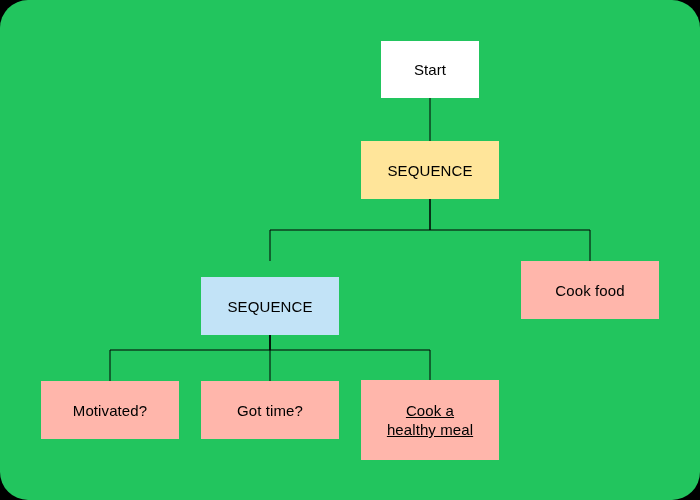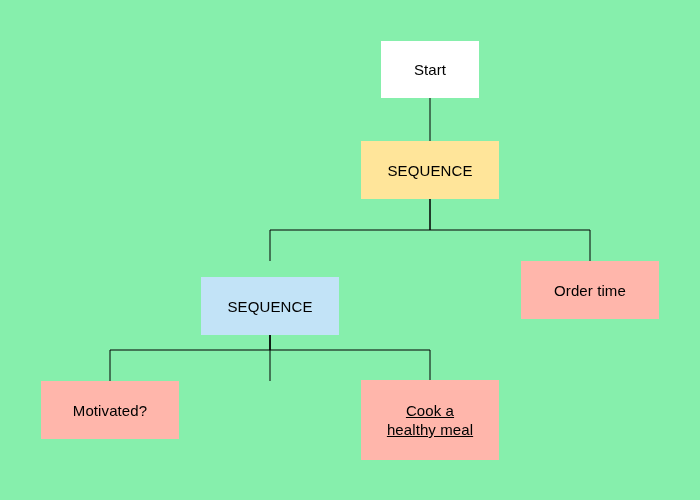--- a/index.html
+++ b/index.html
@@ -43,21 +43,21 @@
     white-space: pre-line;
   }
   .node-label {
     display: block;
     white-space: pre-line;
   }
 </style>
 </head>
 <body>
 
-<div id="diagram-canvas" style="width: 700px; height: 500px; background: #86efac;">
+<div id="diagram-canvas" style="width: 700px; height: 500px; background: #22c55e; border-radius: 28px;">
 
   <svg class="edge-layer" viewBox="0 0 700 500" width="700" height="500" aria-hidden="true">
     <g stroke="#000000" stroke-width="1" fill="none">
       <path d="M430,98 L430,141"></path>
     </g>
     <g stroke="#000000" stroke-width="1" fill="none">
       <path d="M430,199 L430,230 L270,230 L270,261"></path>
     </g>
     <g stroke="#000000" stroke-width="1" fill="none">
       <path d="M430,199 L430,230 L590,230 L590,261"></path>
@@ -79,26 +79,29 @@
 
   <div class="node" id="node-selector" style="left: 361px; top: 141px; width: 138px; height: 58px; background: rgb(255, 229, 154); color: rgb(0, 0, 0);">
     <span class="node-label">SEQUENCE</span>
   </div>
 
   <div class="node" id="node-sequence" style="left: 201px; top: 261px; width: 138px; height: 58px; background: rgb(194, 227, 247); color: rgb(0, 0, 0); margin-top: 16px;">
     <span class="node-label">SEQUENCE</span>
   </div>
 
   <div class="node" id="node-order-food" style="left: 521px; top: 261px; width: 138px; height: 58px; background: rgb(255, 182, 171); color: rgb(0, 0, 0);">
-    <span class="node-label">Order time</span>
+    <span class="node-label">Cook food</span>
   </div>
 
   <div class="node" id="node-motivated" style="left: 41px; top: 381px; width: 138px; height: 58px; background: rgb(255, 182, 171); color: rgb(0, 0, 0);">
     <span class="node-label">Motivated?</span>
   </div>
 
+  <div class="node" id="node-got-time" style="left: 201px; top: 381px; width: 138px; height: 58px; background: rgb(255, 182, 171); color: rgb(0, 0, 0);">
+    <span class="node-label">Got time?</span>
+  </div>
 
   <div class="node" id="node-cook-healthy-meal" style="left: 361px; top: 380px; width: 138px; height: 80px; background: rgb(255, 182, 171); color: rgb(0, 0, 0); text-decoration: underline;">
     <span class="node-label">Cook a
 healthy meal</span>
   </div>
 
 </div>
 
 </body></html>

